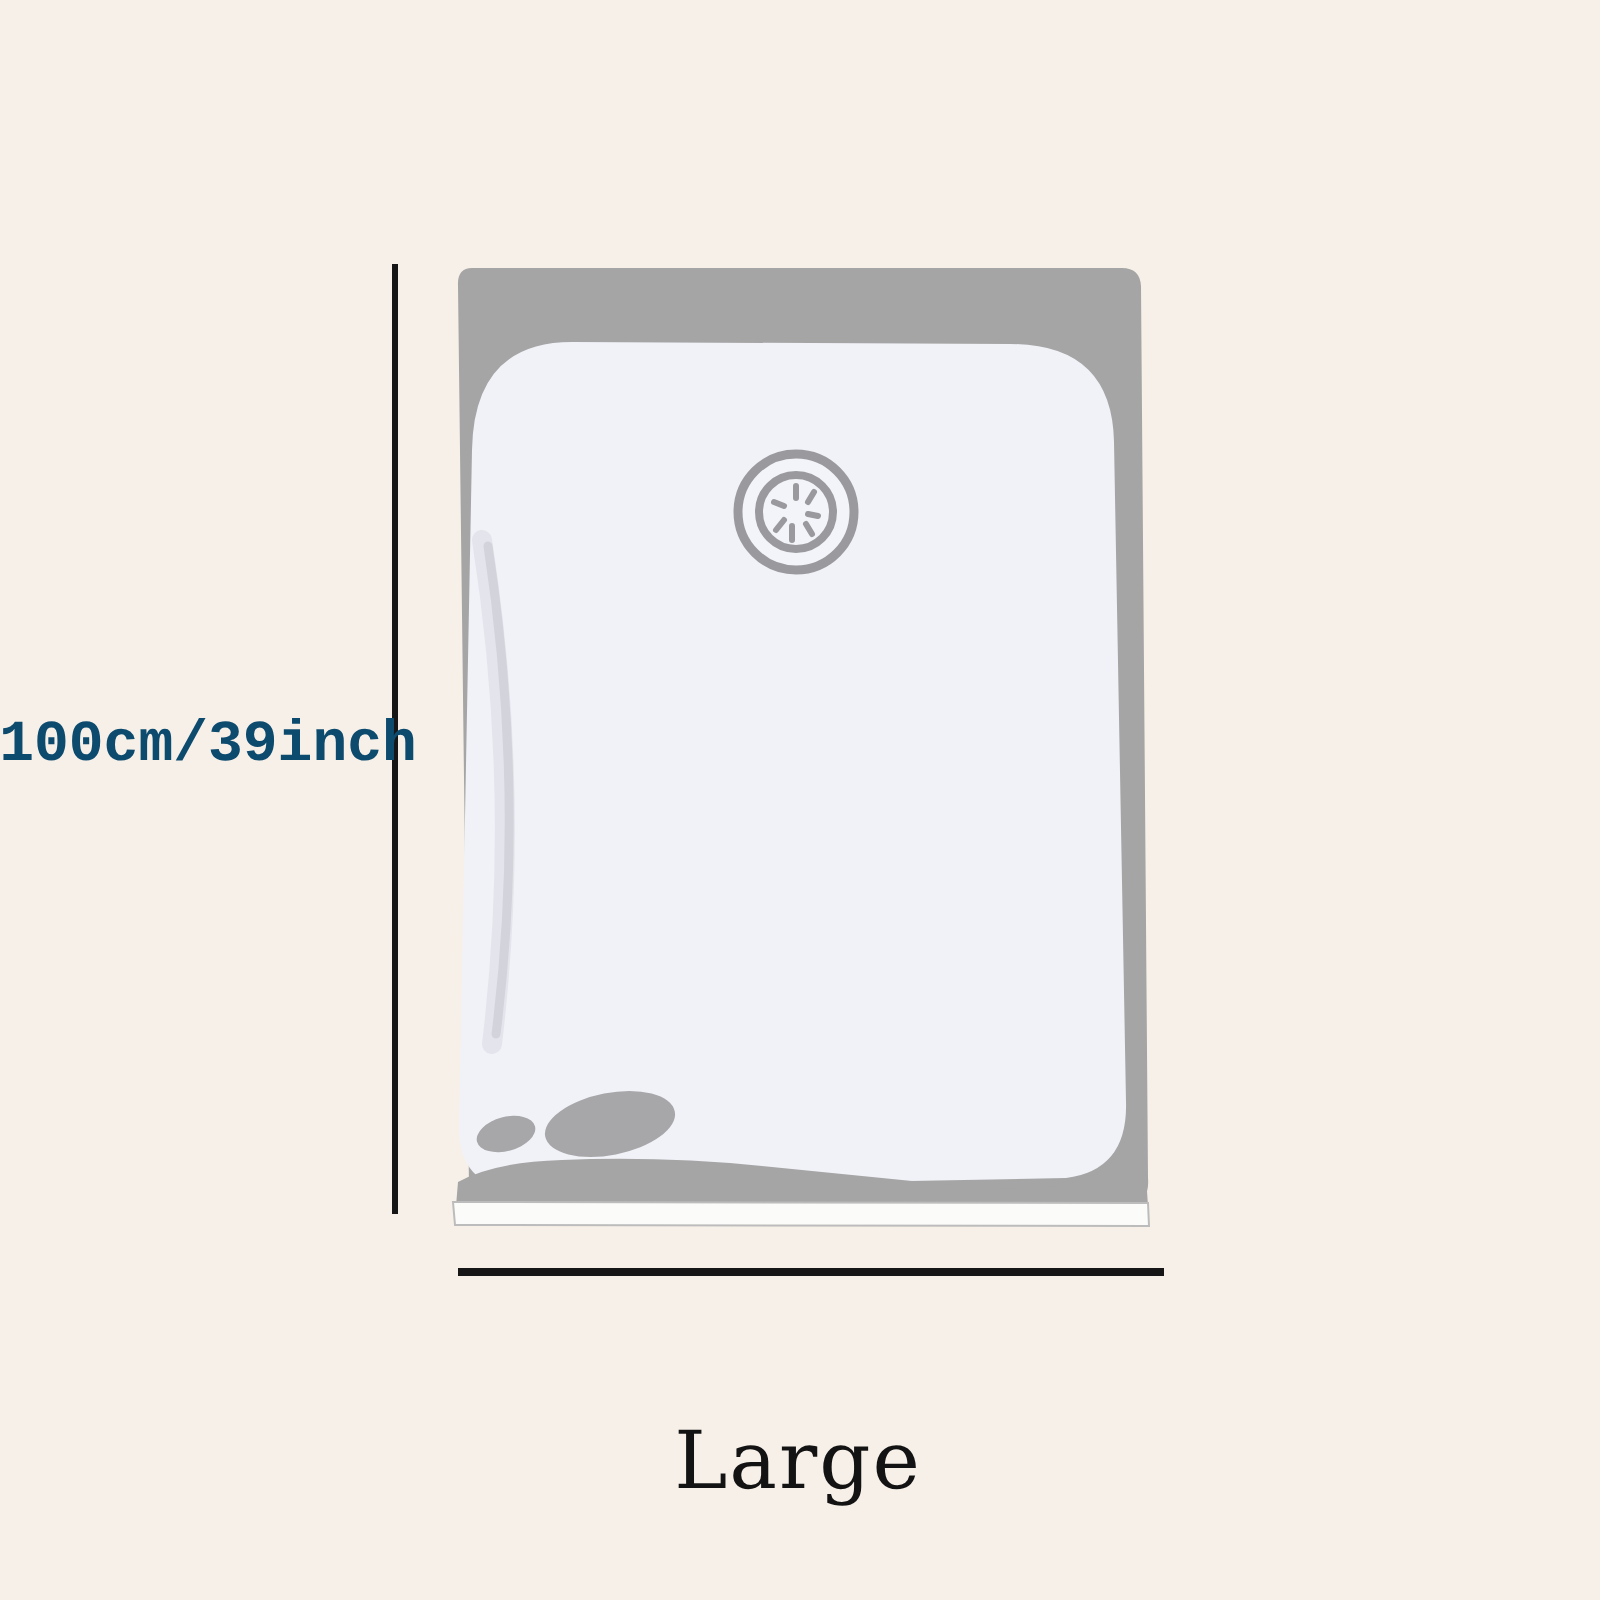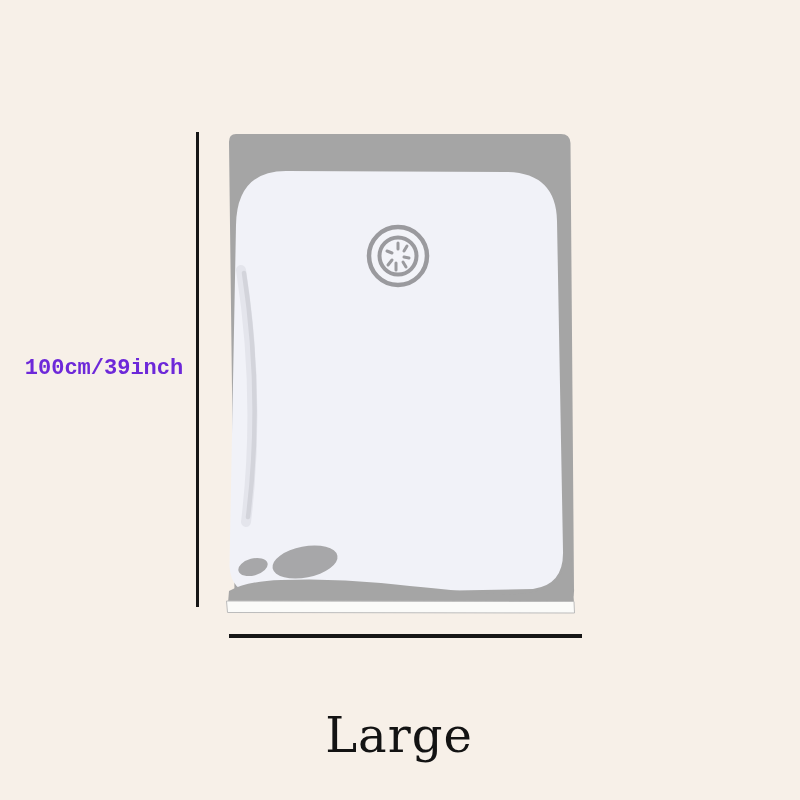--- a/index.html
+++ b/index.html
@@ -35,42 +35,42 @@
     left: 229px;
     top: 634px;
     width: 353px;
     height: 4px;
   }
   .dim-label {
     position: absolute;
     transform: translateX(-50%);
     font-family: "Liberation Mono", monospace;
     font-weight: 700;
-    font-size: 22px;
+    font-size: 29px;
     line-height: 1.15;
-    color: #6d28d9;
+    color: #0c4a6e;
     white-space: nowrap;
     margin-left: 12px;
   }
   .dim-label.height {
     left: 92px;
     top: 356px;
   }
   .dim-label.width {
     left: 406px;
     top: 650px;
   }
   .size-label {
     position: absolute;
     left: 399px;
     top: 708px;
     transform: translateX(-50%);
     font-family: "DejaVu Serif", serif;
     font-weight: 400;
-    font-size: 48px;
+    font-size: 40px;
     line-height: 1.15;
     letter-spacing: 1px;
     color: #131313;
     white-space: nowrap;
   }
 </style>
 </head>
 <body>
 
 <div class="stage">

